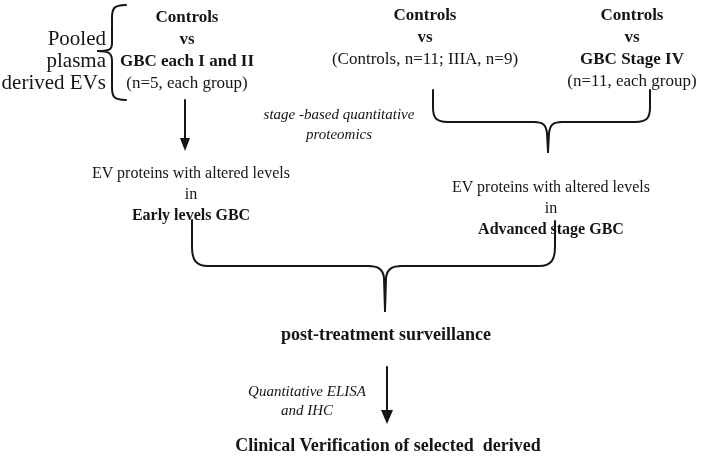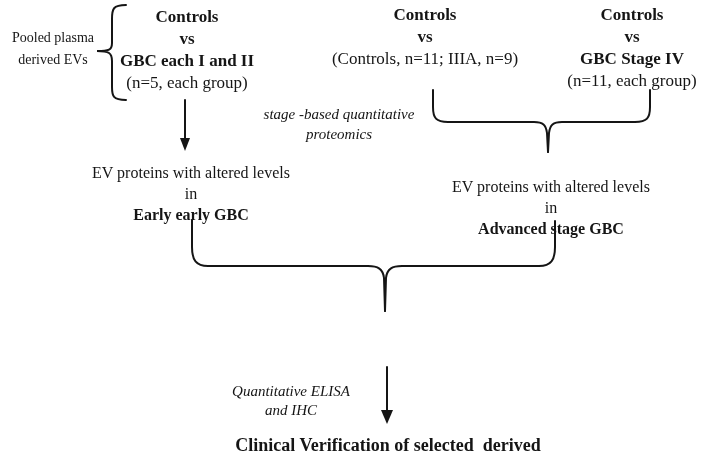--- a/index.html
+++ b/index.html
@@ -12,31 +12,31 @@
     color: #151515;
     overflow: hidden;
   }
   .txt { position: absolute; text-align: center; }
   .b { font-weight: bold; text-align: center; }
   .it { font-style: italic; }
   svg.overlay { position: absolute; left: 0; top: 0; width: 709px; height: 459px; }
   svg.overlay path { fill: none; stroke: #151515; stroke-width: 2; stroke-linecap: round; }
   svg.overlay polygon { fill: #151515; stroke: none; }
 
-  .pooled      { left: 0px;   top: 27px;  width: 106px; font-size: 14px; line-height: 22px; }
+  .pooled      { left: 0px;   top: 27px;  width: 106px; font-size: 21px; line-height: 22px; text-align: right; }
   .group       { font-size: 17px; line-height: 22px; }
   .group-1     { left: 100px; top: 6px;   width: 174px; }
   .group-2     { left: 321px; top: 4px;   width: 208px; }
   .group-3     { left: 528px; top: 4px;   width: 208px; }
   .itraq       { left: 238px; top: 104px; width: 202px; font-size: 15px; line-height: 20px; }
   .result      { font-size: 16px; line-height: 21px; }
   .early       { left: 84px;  top: 162px; width: 214px; }
   .advanced    { left: 444px; top: 176px; width: 214px; }
   .candidate   { left: 195px; top: 323px; width: 382px; font-size: 18px; line-height: 22px; }
-  .elisa       { left: 209px; top: 382px; width: 164px; font-size: 15px; line-height: 19px; }
+  .elisa       { left: 225px; top: 382px; width: 164px; font-size: 15px; line-height: 19px; }
   .clinical    { left: 205px; top: 434px; width: 366px; font-size: 18px; line-height: 22px; white-space: pre-wrap; }
 </style>
 </head>
 <body>
 
 <div class="canvas">
 
   <svg class="overlay" viewBox="0 0 709 459" aria-hidden="true">
 
     <path d="M126,5 C113,5 112,9 112,19 L112,43 C112,50 109,51 97,51 C109,51 112,53 112,61 L112,87 C112,96 113,100 126,100"></path>
@@ -79,29 +79,30 @@
     <div>(n=11, each group)</div>
   </div>
 
   <div class="txt itraq it">
     <div>stage -based quantitative</div>
     <div>proteomics</div>
   </div>
 
   <div class="txt result early">
     <div>EV proteins with altered levels in</div>
-    <div class="b">Early early GBC</div>
+    <div class="b">Early levels GBC</div>
   </div>
 
   <div class="txt result advanced">
     <div>EV proteins with altered levels in</div>
     <div class="b">Advanced stage GBC</div>
   </div>
 
   <div class="txt candidate b">
+    <div>post-treatment surveillance</div>
   </div>
 
   <div class="txt elisa it">
     <div>Quantitative ELISA</div>
     <div>and IHC</div>
   </div>
 
   <div class="txt clinical b">Clinical Verification of selected  derived</div>
 
 </div>

